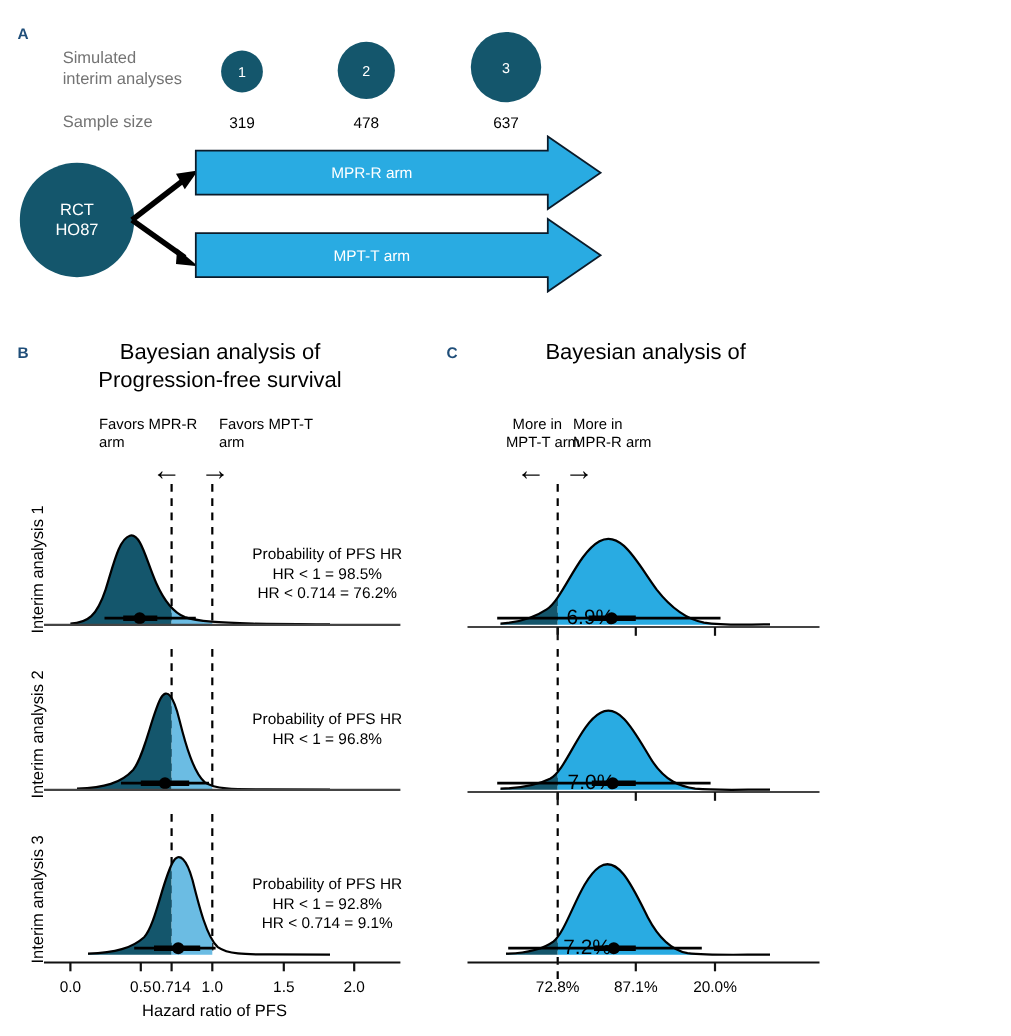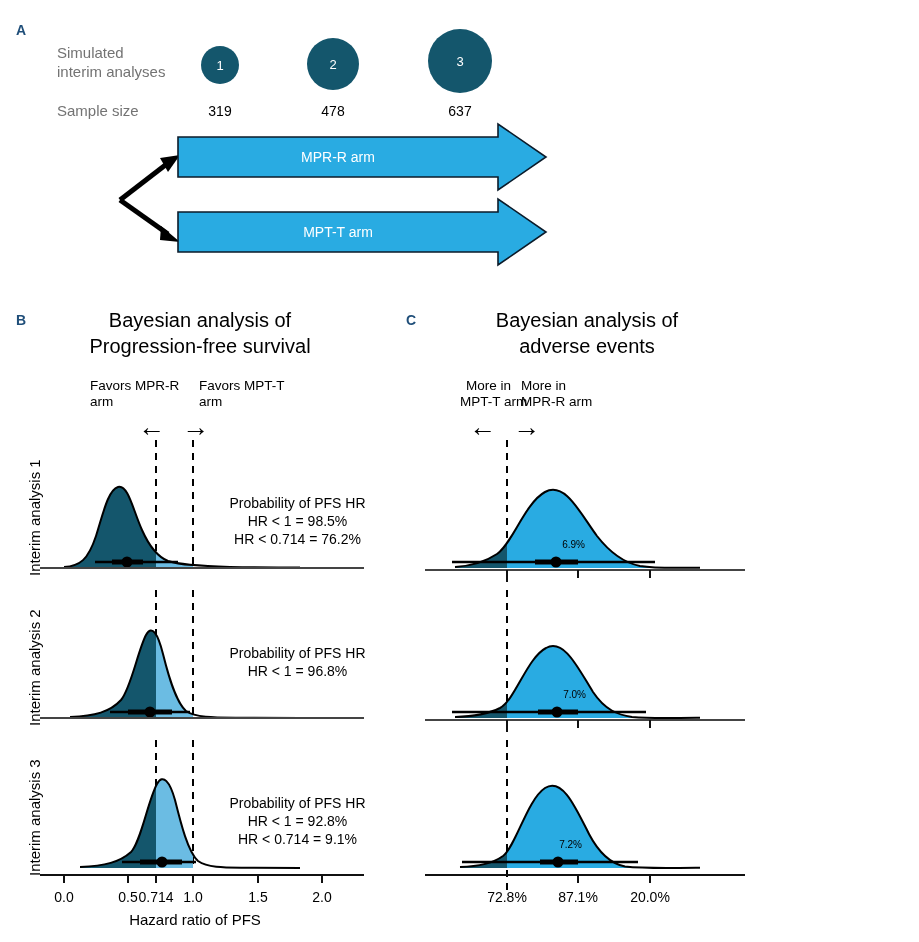--- a/index.html
+++ b/index.html
@@ -10,21 +10,21 @@
   .circle{position:absolute;border-radius:50%;background:#14566C;color:#fff;display:flex;align-items:center;justify-content:center;font-size:13px;}
   .num{position:absolute;font-size:14px;text-align:center;}
   .rct{position:absolute;border-radius:50%;background:#14566C;color:#fff;display:flex;flex-direction:column;align-items:center;justify-content:center;font-size:15px;line-height:19px;}
   .arrow-label{position:absolute;color:#fff;font-size:14px;text-align:center;width:100%;top:50%;transform:translateY(-50%);pointer-events:none;}
   .title{position:absolute;font-size:20px;text-align:center;line-height:26px;color:#000;}
   .ylab{position:absolute;font-size:15px;white-space:nowrap;transform-origin:0 0;transform:rotate(-90deg);}
   .favlab{position:absolute;font-size:13.5px;line-height:16px;}
   .probtxt{position:absolute;font-size:14px;line-height:18px;text-align:center;white-space:nowrap;}
   .ticklab{position:absolute;font-size:14px;text-align:center;}
   .axtitle{position:absolute;font-size:15px;text-align:center;}
-  .pctlab{position:absolute;font-size:10px;text-align:right;}
+  .pctlab{position:absolute;font-size:19px;text-align:left;margin-top:12px;}
   svg{position:absolute;left:0;top:0;overflow:visible;}
 </style>
 </head>
 <body>
 
 <div class="fig">
 
   <div class="panel-letter" style="left:16px;top:22px;">A</div>
 
   <div class="txt" style="left:57px;top:43px;width:150px;">Simulated</div>
@@ -38,20 +38,24 @@
     <span>2</span>
   </div>
   <div class="circle" style="left:428px;top:29px;width:64px;height:64px;">
     <span>3</span>
   </div>
 
   <div class="num" style="left:185px;top:103px;width:70px;">319</div>
   <div class="num" style="left:298px;top:103px;width:70px;">478</div>
   <div class="num" style="left:425px;top:103px;width:70px;">637</div>
 
+  <div class="rct" style="left:18px;top:148px;width:104px;height:104px;">
+    <span>RCT</span>
+    <span>HO87</span>
+  </div>
 
   <svg width="919" height="942" style="pointer-events:none;">
 
     <g>
       <line x1="120" y1="200" x2="168" y2="163" stroke="#000" stroke-width="5"></line>
       <polygon points="180,155 160,158 168,172" fill="#000"></polygon>
     </g>
     <g>
       <line x1="120" y1="200" x2="168" y2="234" stroke="#000" stroke-width="5"></line>
       <polygon points="180,242 161,226 160,240" fill="#000"></polygon>
@@ -160,21 +164,20 @@
   <div class="ticklab" style="left:34px;top:889px;width:60px;">0.0</div>
   <div class="ticklab" style="left:101px;top:889px;width:54px;">0.5</div>
   <div class="ticklab" style="left:128px;top:889px;width:56px;">0.714</div>
   <div class="ticklab" style="left:166px;top:889px;width:54px;">1.0</div>
   <div class="ticklab" style="left:231px;top:889px;width:54px;">1.5</div>
   <div class="ticklab" style="left:295px;top:889px;width:54px;">2.0</div>
   <div class="axtitle" style="left:90px;top:911px;width:210px;">Hazard ratio of PFS</div>
 
   <div class="panel-letter" style="left:406px;top:312px;">C</div>
   <div class="title" style="left:437px;top:307px;width:300px;">Bayesian analysis of</div>
-  <div class="title" style="left:437px;top:333px;width:300px;">adverse events</div>
 
   <div class="favlab" style="left:466px;top:378px;width:80px;">More in</div>
   <div class="favlab" style="left:460px;top:394px;width:90px;">MPT-T arm</div>
   <div class="favlab" style="left:521px;top:378px;width:90px;">More in</div>
   <div class="favlab" style="left:521px;top:394px;width:100px;">MPR-R arm</div>
 
   <div style="position:absolute;left:469px;top:414px;font-size:27px;font-weight:bold;line-height:27px;">←</div>
   <div style="position:absolute;left:513px;top:414px;font-size:27px;font-weight:bold;line-height:27px;">→</div>
 
   <svg width="919" height="942">

